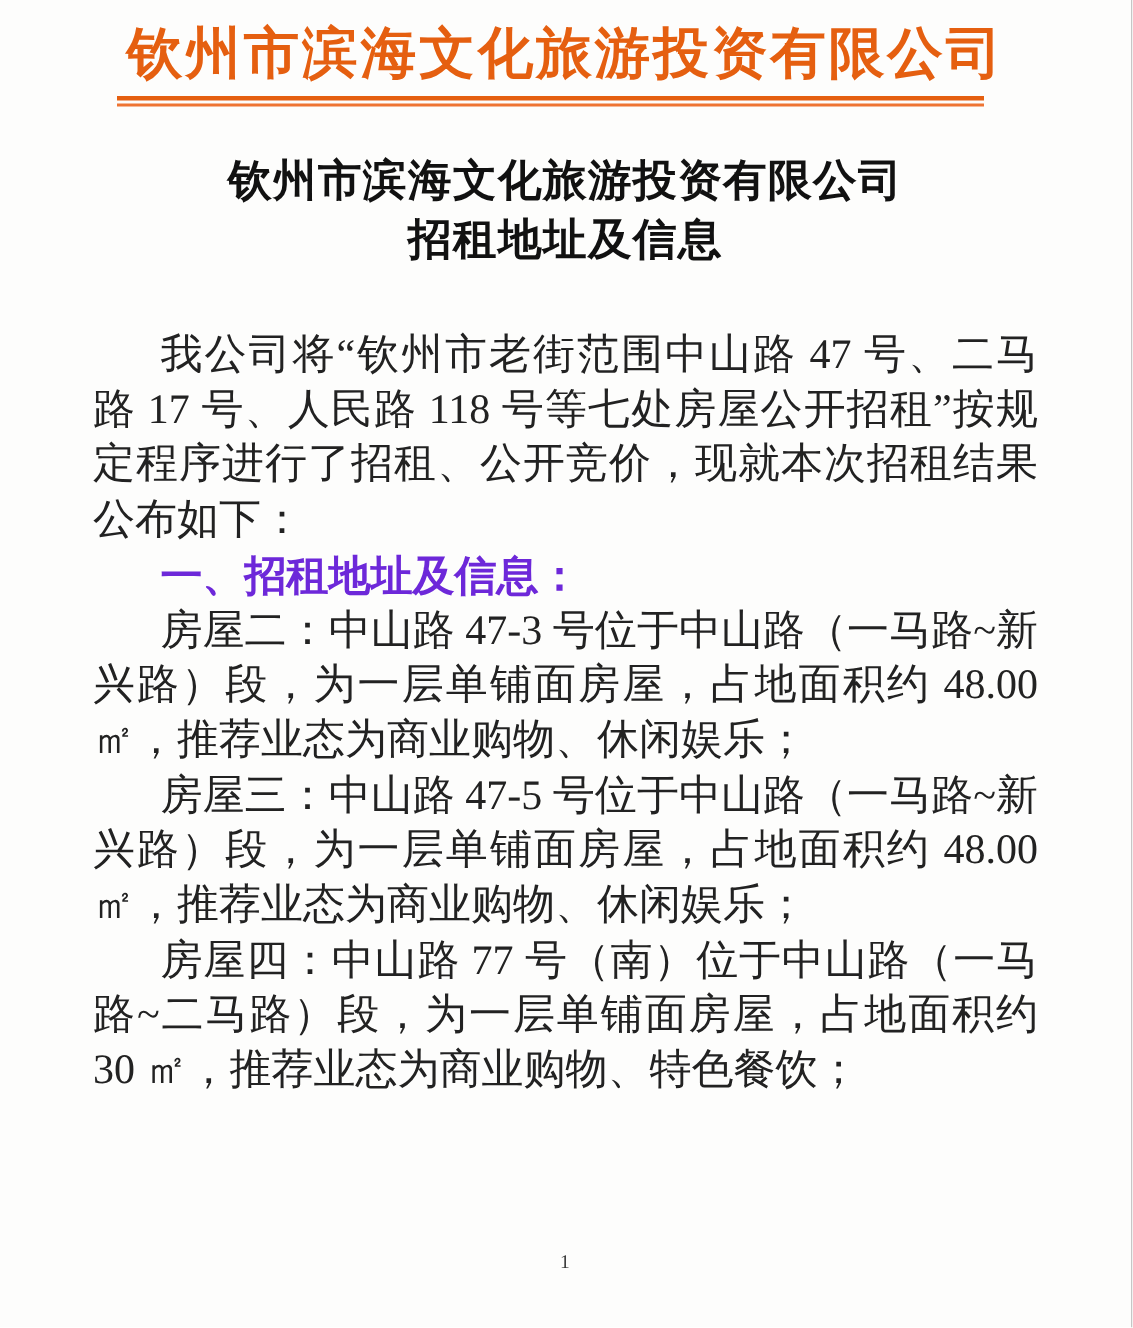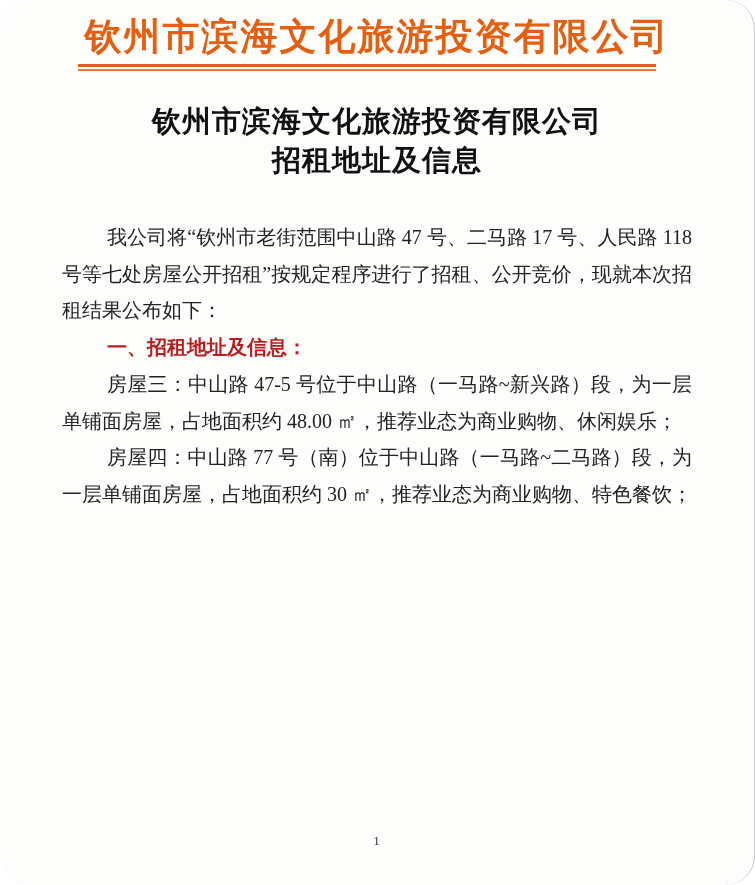--- a/index.html
+++ b/index.html
@@ -11,21 +11,20 @@
     position: relative;
     width: 755px;
     height: 885px;
     margin: 0;
     background: #fdfdfc;
     overflow: hidden;
     font-family: "Liberation Serif", serif;
     color: #1f1f1f;
     border-right: 1px solid #c6c6c6;
     box-sizing: border-box;
-    border-radius: 29px;
   }
   
   .letterhead-title {
     position: absolute;
     top: 12px;
     left: 0;
     right: 0;
     text-align: center;
     font-size: 37px;
     line-height: 50px;
@@ -56,33 +55,33 @@
     line-height: 39px;
     letter-spacing: 1px;
     color: #111;
   }
   
   .doc-body {
     position: absolute;
     top: 219px;
     left: 62px;
     width: 630px;
-    font-size: 20px;
+    font-size: 28px;
     line-height: 36.7px;
     text-align: justify;
     color: #222;
   }
   .doc-body p {
     margin: 0;
     text-indent: 45px;
   }
   .section-heading {
     font-family: "Liberation Sans", sans-serif;
     font-weight: bold;
-    color: #b91c1c;
+    color: #6d28d9;
   }
   
   .page-footer {
     position: absolute;
     top: 833px;
     left: 0;
     right: 0;
     text-align: center;
     font-size: 13px;
     color: #3a3a3a;
@@ -100,20 +99,21 @@
   </header>
 
   <div class="doc-title">
     <div>钦州市滨海文化旅游投资有限公司</div>
     <div>招租地址及信息</div>
   </div>
 
   <div class="doc-body">
     <p>我公司将“钦州市老街范围中山路 47 号、二马路 17 号、人民路 118 号等七处房屋公开招租”按规定程序进行了招租、公开竞价，现就本次招租结果公布如下：</p>
     <p class="section-heading">一、招租地址及信息：</p>
+    <p>房屋二：中山路 47-3 号位于中山路（一马路~新兴路）段，为一层单铺面房屋，占地面积约 48.00 ㎡，推荐业态为商业购物、休闲娱乐；</p>
     <p>房屋三：中山路 47-5 号位于中山路（一马路~新兴路）段，为一层单铺面房屋，占地面积约 48.00 ㎡，推荐业态为商业购物、休闲娱乐；</p>
     <p>房屋四：中山路 77 号（南）位于中山路（一马路~二马路）段，为一层单铺面房屋，占地面积约 30 ㎡，推荐业态为商业购物、特色餐饮；</p>
   </div>
 
   <footer class="page-footer">
     <span>1</span>
   </footer>
 
 </div>
 

